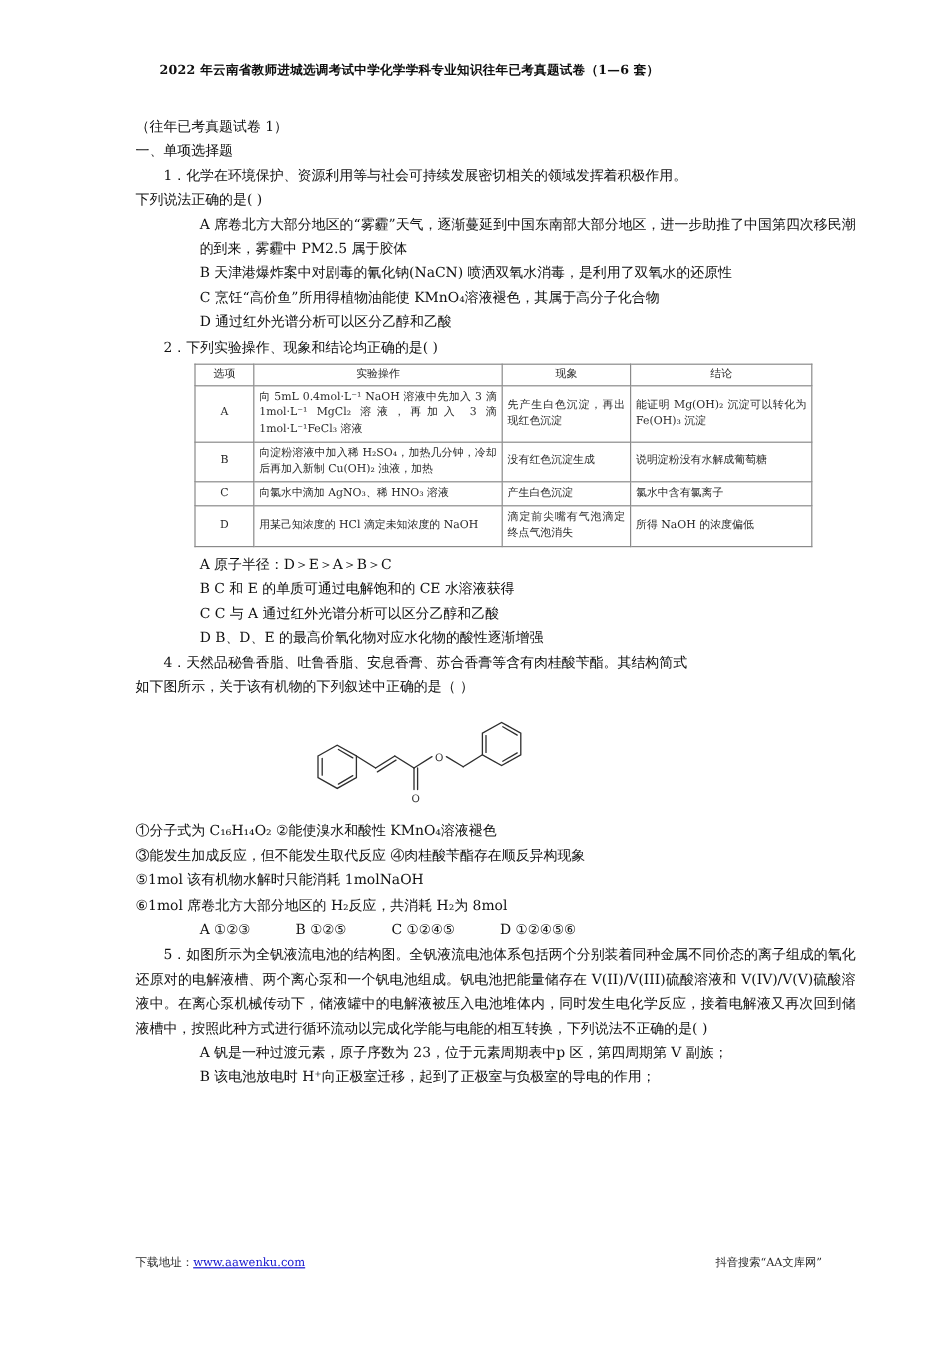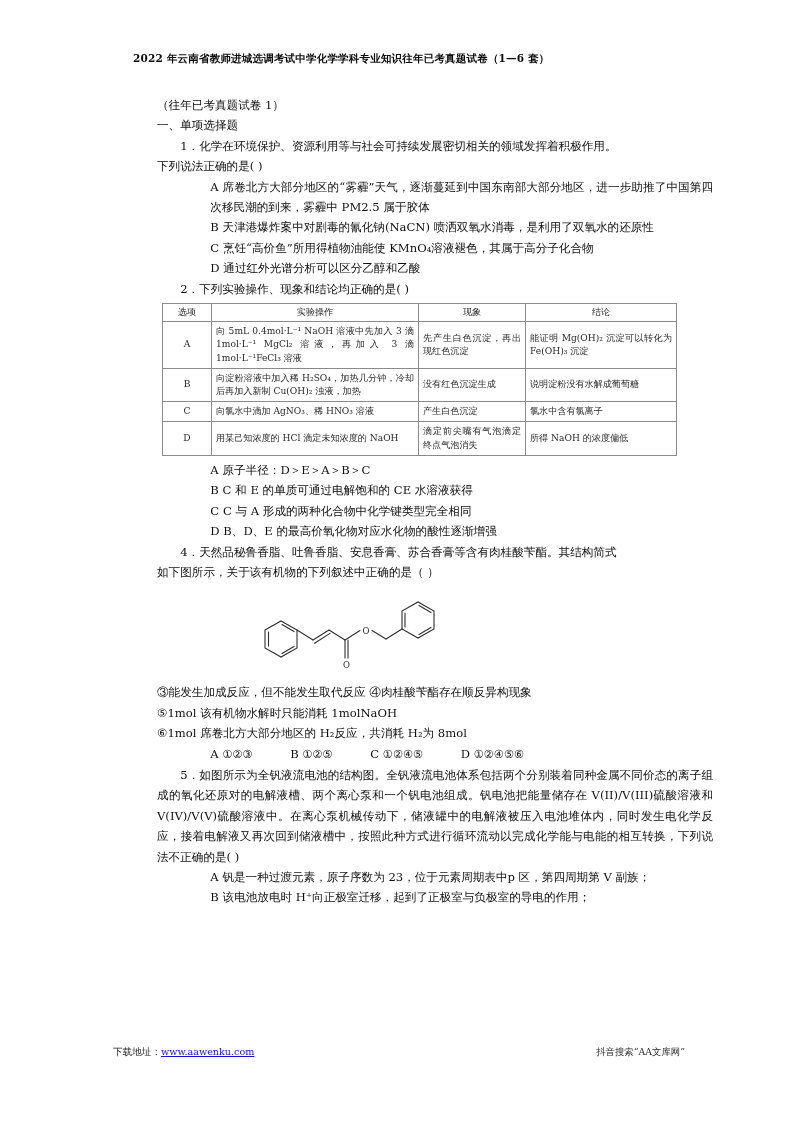--- a/index.html
+++ b/index.html
@@ -38,21 +38,20 @@
     left: 113px;
     top: 95px;
     width: 600px;
     font-size: 11.6px;
     line-height: 20.4px;
     text-align: justify;
     color: #101010;
   }
   .line {
     white-space: normal;
-    margin-left: 44px;
   }
   .indent2 { text-indent: 2em; }
   .opt {
     padding-left: 4.6em;
     text-indent: 0;
   }
 
   
   .exp-table {
     border-collapse: collapse;
@@ -173,21 +172,21 @@
           <td class="col-opt cell-center">D</td>
           <td class="col-op">用某己知浓度的 HCl 滴定未知浓度的 NaOH</td>
           <td class="col-ph">滴定前尖嘴有气泡滴定终点气泡消失</td>
           <td class="col-cc">所得 NaOH 的浓度偏低</td>
         </tr>
       </tbody>
     </table>
 
     <div class="line opt">A 原子半径：D＞E＞A＞B＞C</div>
     <div class="line opt">B C 和 E 的单质可通过电解饱和的 CE 水溶液获得</div>
-    <div class="line opt">C C 与 A 形成的两种化合物中化学键类型完全相同</div>
+    <div class="line opt">C C 与 A 通过红外光谱分析可以区分乙醇和乙酸</div>
     <div class="line opt">D B、D、E 的最高价氧化物对应水化物的酸性逐渐增强</div>
 
     <div class="line indent2">4．天然品秘鲁香脂、吐鲁香脂、安息香膏、苏合香膏等含有肉桂酸苄酯。其结构简式</div>
     <div class="line">如下图所示，关于该有机物的下列叙述中正确的是（    ）</div>
 
     <div class="struct-wrap">
       <svg class="struct-svg" width="240" height="100" viewBox="0 0 240 100">
         <g stroke="#2f2f2f" stroke-width="1.1" fill="none" stroke-linecap="round">
 
           <polygon points="12,48 28,39 44,48 44,66 28,75 12,66"></polygon>
@@ -214,20 +213,21 @@
           <polygon points="149,47 149,29 165,20 181,29 181,47 165,56"></polygon>
           <line x1="152" y1="31" x2="152" y2="45"></line>
           <line x1="166" y1="23.6" x2="178" y2="30.6"></line>
           <line x1="178" y1="45.4" x2="166" y2="52.4"></line>
         </g>
         <text x="113" y="52" font-size="8.5" fill="#2f2f2f" font-family="'DejaVu Serif', serif" text-anchor="middle">O</text>
         <text x="93.5" y="86" font-size="8.5" fill="#2f2f2f" font-family="'DejaVu Serif', serif" text-anchor="middle">O</text>
       </svg>
     </div>
 
+    <div class="line">①分子式为 C₁₆H₁₄O₂ ②能使溴水和酸性 KMnO₄溶液褪色</div>
     <div class="line">③能发生加成反应，但不能发生取代反应 ④肉桂酸苄酯存在顺反异构现象</div>
     <div class="line">⑤1mol 该有机物水解时只能消耗 1molNaOH</div>
     <div class="line">⑥1mol 席卷北方大部分地区的 H₂反应，共消耗 H₂为 8mol</div>
 
     <div class="line opt ansrow">
       <span>A</span>
       <span class="circ">①②③</span>
       <span class="gap"></span>
       <span>B</span>
       <span class="circ">①②⑤</span>

